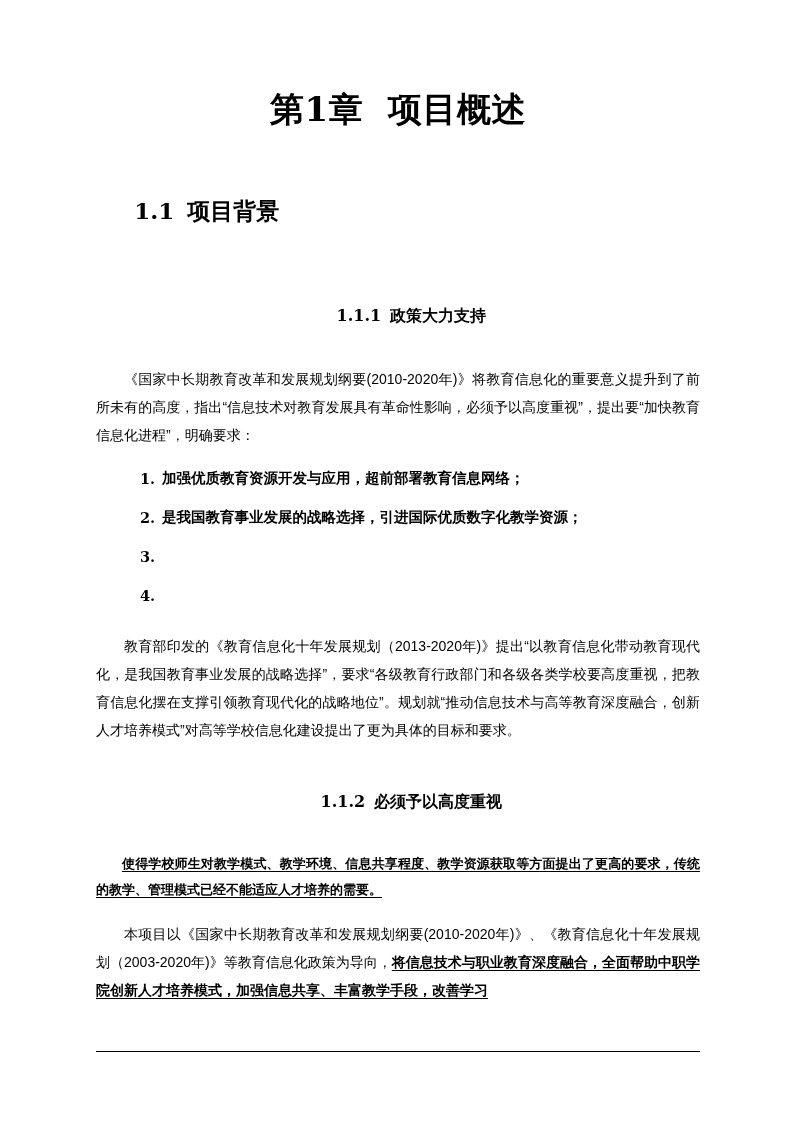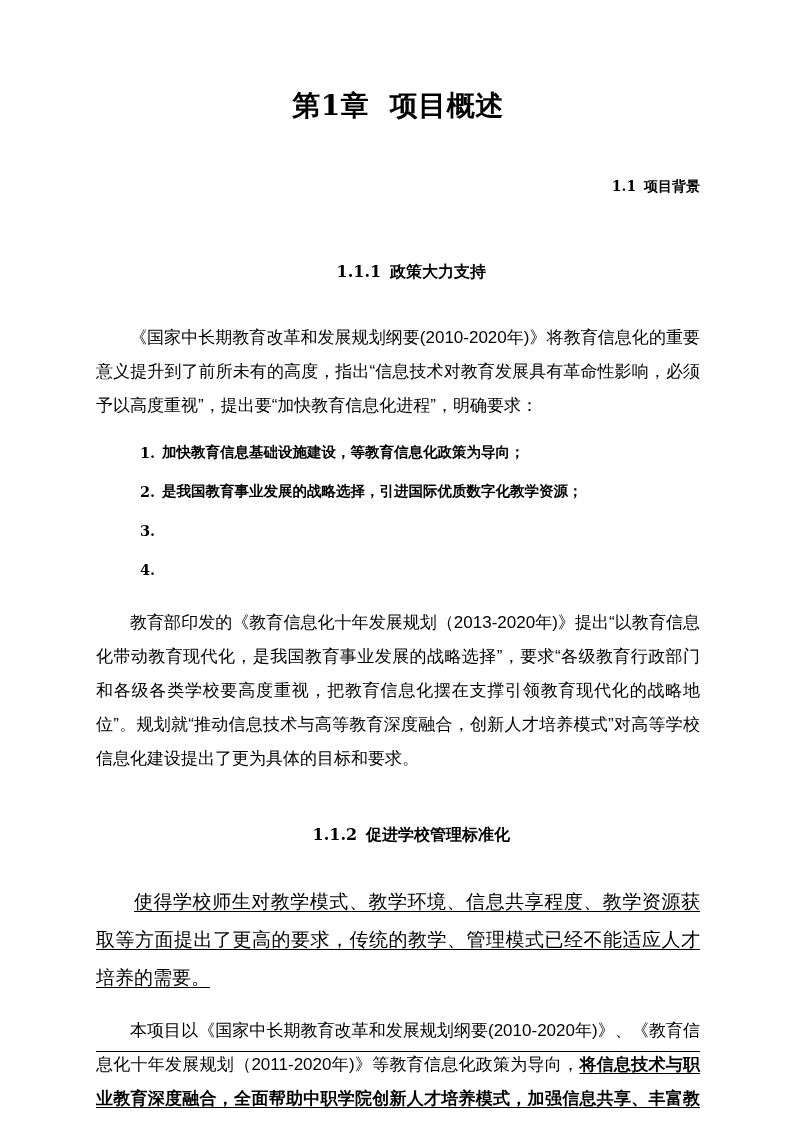--- a/index.html
+++ b/index.html
@@ -22,39 +22,38 @@
   .content {
     position: absolute;
     left: 96px;
     top: 0;
     width: 604px;
   }
 
   
   .doc-title {
     font-family: "DejaVu Serif", "Liberation Serif", serif;
-    font-size: 28px;
+    font-size: 34px;
     font-weight: bold;
     text-align: center;
     letter-spacing: 0.5px;
     margin: 0;
     padding-top: 88px;
     line-height: 1.25;
     white-space: pre;
   }
 
   
   .h2 {
     margin: 0;
     padding-top: 36px;
-    font-size: 14px;
+    font-size: 23px;
     line-height: 1.3;
     font-weight: bold;
     white-space: pre;
-    text-align: right;
   }
   .h3 {
     margin: 0;
     padding-top: 28px;
     font-size: 16px;
     line-height: 1.3;
     font-weight: bold;
     white-space: pre;
     text-align: center;
   }
@@ -64,41 +63,41 @@
   }
   .h2 .txt, .h3 .txt {
     font-family: "Liberation Sans", sans-serif;
     font-weight: bold;
   }
 
   
   .para {
     margin: 0;
     padding-top: 17px;
-    font-size: 17px;
+    font-size: 14px;
     line-height: 2.0;
     text-align: justify;
     text-justify: inter-ideograph;
     text-indent: 2em;
   }
 
   .emph {
     font-weight: bold;
     text-decoration: underline;
     text-underline-offset: 3px;
   }
   .para-emph {
     margin: 0;
     padding-top: 17px;
-    font-size: 19px;
+    font-size: 13px;
     line-height: 2.0;
     text-align: justify;
     text-justify: inter-ideograph;
     text-indent: 2em;
-    font-weight: normal;
+    font-weight: bold;
     text-decoration: underline;
     text-underline-offset: 3px;
   }
 
   
   .list {
     margin: 0;
     padding: 10px 0 0 0;
     list-style: none;
   }
@@ -147,40 +146,40 @@
 
     <div class="h3">
       <span class="num">1.1.1</span><span>&nbsp;&nbsp;</span><span class="txt">政策大力支持</span>
     </div>
 
     <p class="para">《国家中长期教育改革和发展规划纲要(2010-2020年)》将教育信息化的重要意义提升到了前所未有的高度，指出“信息技术对教育发展具有革命性影响，必须予以高度重视”，提出要“加快教育信息化进程”，明确要求：</p>
 
     <ol class="list">
       <li class="list-item">
         <span class="marker">1.</span>
-        <span class="item-text">加快教育信息基础设施建设，等教育信息化政策为导向；</span>
+        <span class="item-text">加强优质教育资源开发与应用，超前部署教育信息网络；</span>
       </li>
       <li class="list-item">
         <span class="marker">2.</span>
         <span class="item-text">是我国教育事业发展的战略选择，引进国际优质数字化教学资源；</span>
       </li>
       <li class="list-item">
         <span class="marker">3.</span>
       </li>
       <li class="list-item">
         <span class="marker">4.</span>
       </li>
     </ol>
 
     <p class="para">教育部印发的《教育信息化十年发展规划（2013-2020年)》提出“以教育信息化带动教育现代化，是我国教育事业发展的战略选择”，要求“各级教育行政部门和各级各类学校要高度重视，把教育信息化摆在支撑引领教育现代化的战略地位”。规划就“推动信息技术与高等教育深度融合，创新人才培养模式”对高等学校信息化建设提出了更为具体的目标和要求。</p>
 
     <div class="h3">
-      <span class="num">1.1.2</span><span>&nbsp;&nbsp;</span><span class="txt">促进学校管理标准化</span>
+      <span class="num">1.1.2</span><span>&nbsp;&nbsp;</span><span class="txt">必须予以高度重视</span>
     </div>
 
     <p class="para-emph">使得学校师生对教学模式、教学环境、信息共享程度、教学资源获取等方面提出了更高的要求，传统的教学、管理模式已经不能适应人才培养的需要。</p>
 
-    <p class="para"><span>本项目以《国家中长期教育改革和发展规划纲要(2010-2020年)》、《教育信息化十年发展规划（2011-2020年)》等教育信息化政策为导向，</span><span class="emph">将信息技术与职业教育深度融合，全面帮助中职学院创新人才培养模式，加强信息共享、丰富教学手段，改善学习</span></p>
+    <p class="para"><span>本项目以《国家中长期教育改革和发展规划纲要(2010-2020年)》、《教育信息化十年发展规划（2003-2020年)》等教育信息化政策为导向，</span><span class="emph">将信息技术与职业教育深度融合，全面帮助中职学院创新人才培养模式，加强信息共享、丰富教学手段，改善学习</span></p>
 
   </div>
 
   <div class="footer-rule"></div>
 </div>
 
 </body></html>

